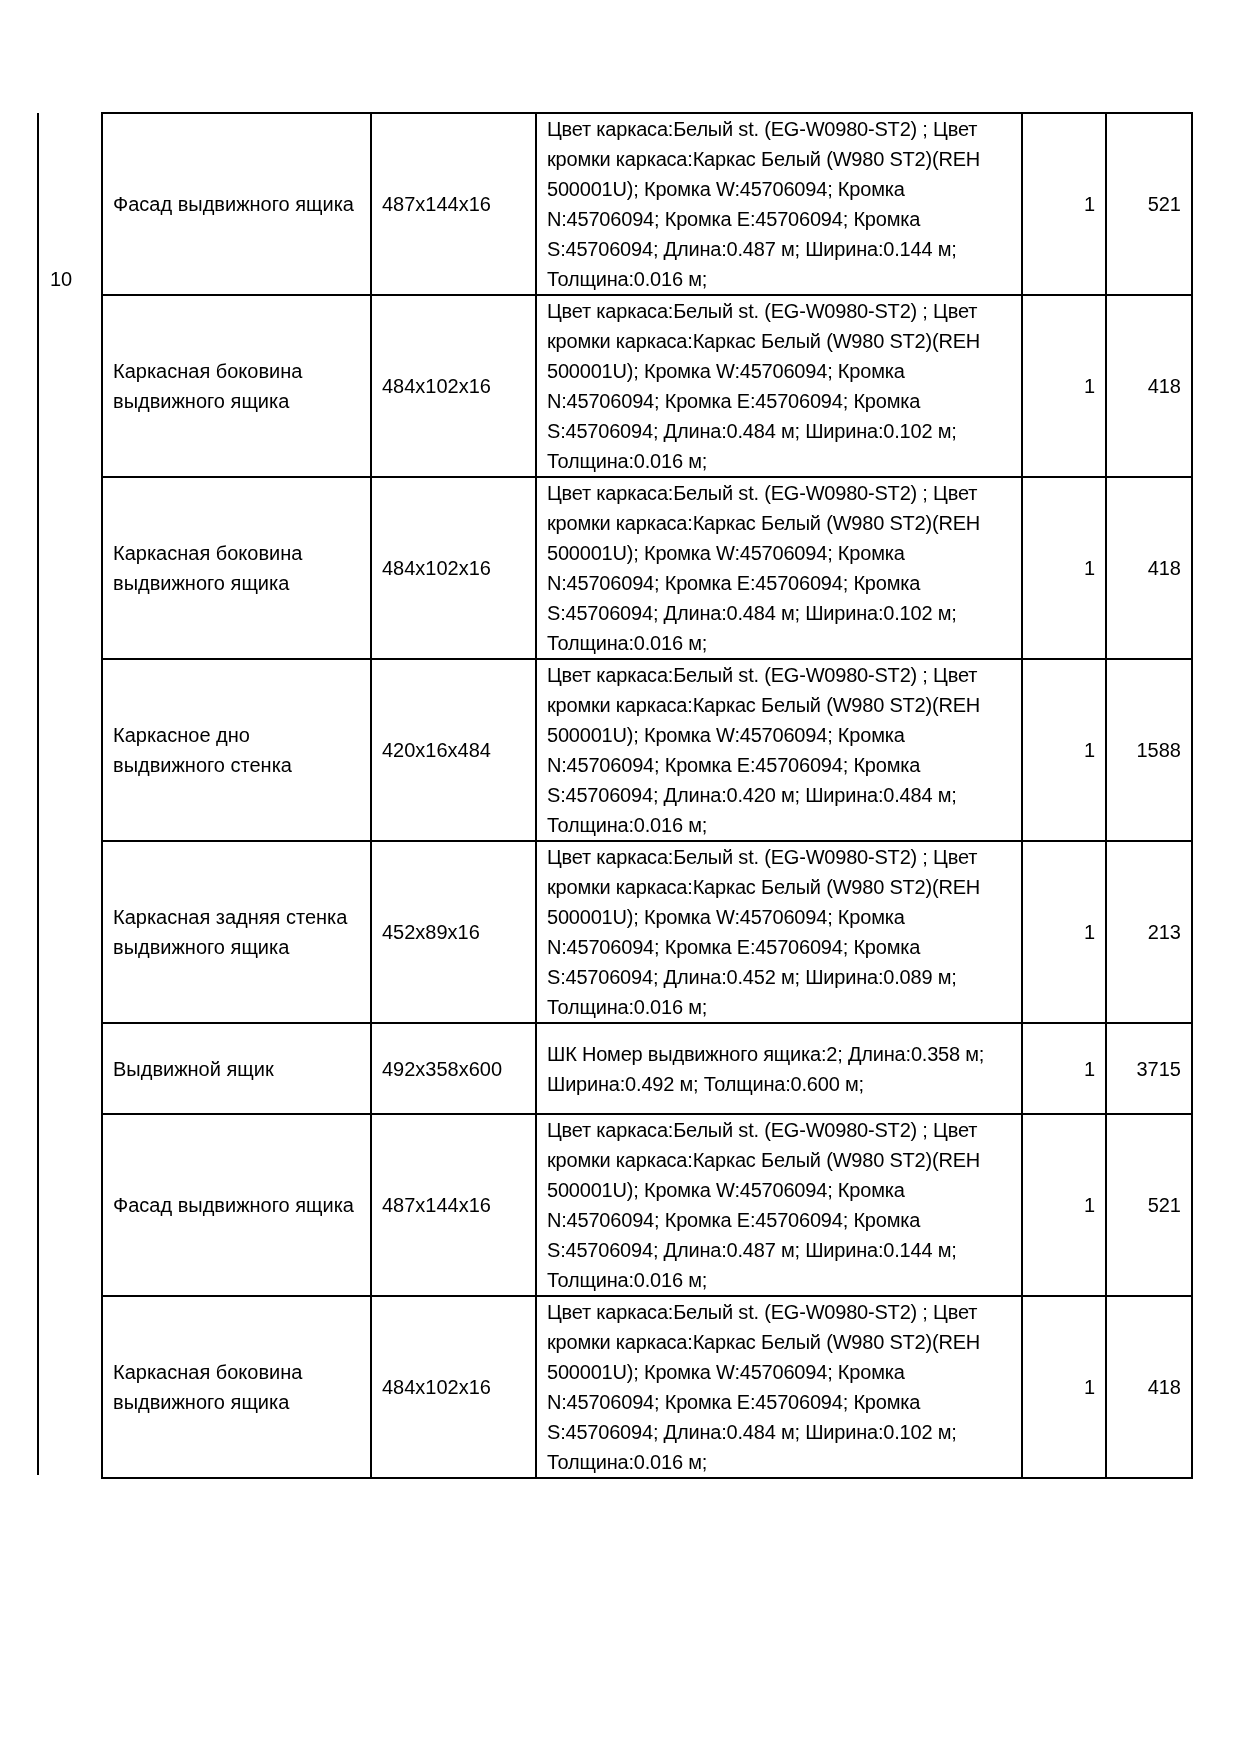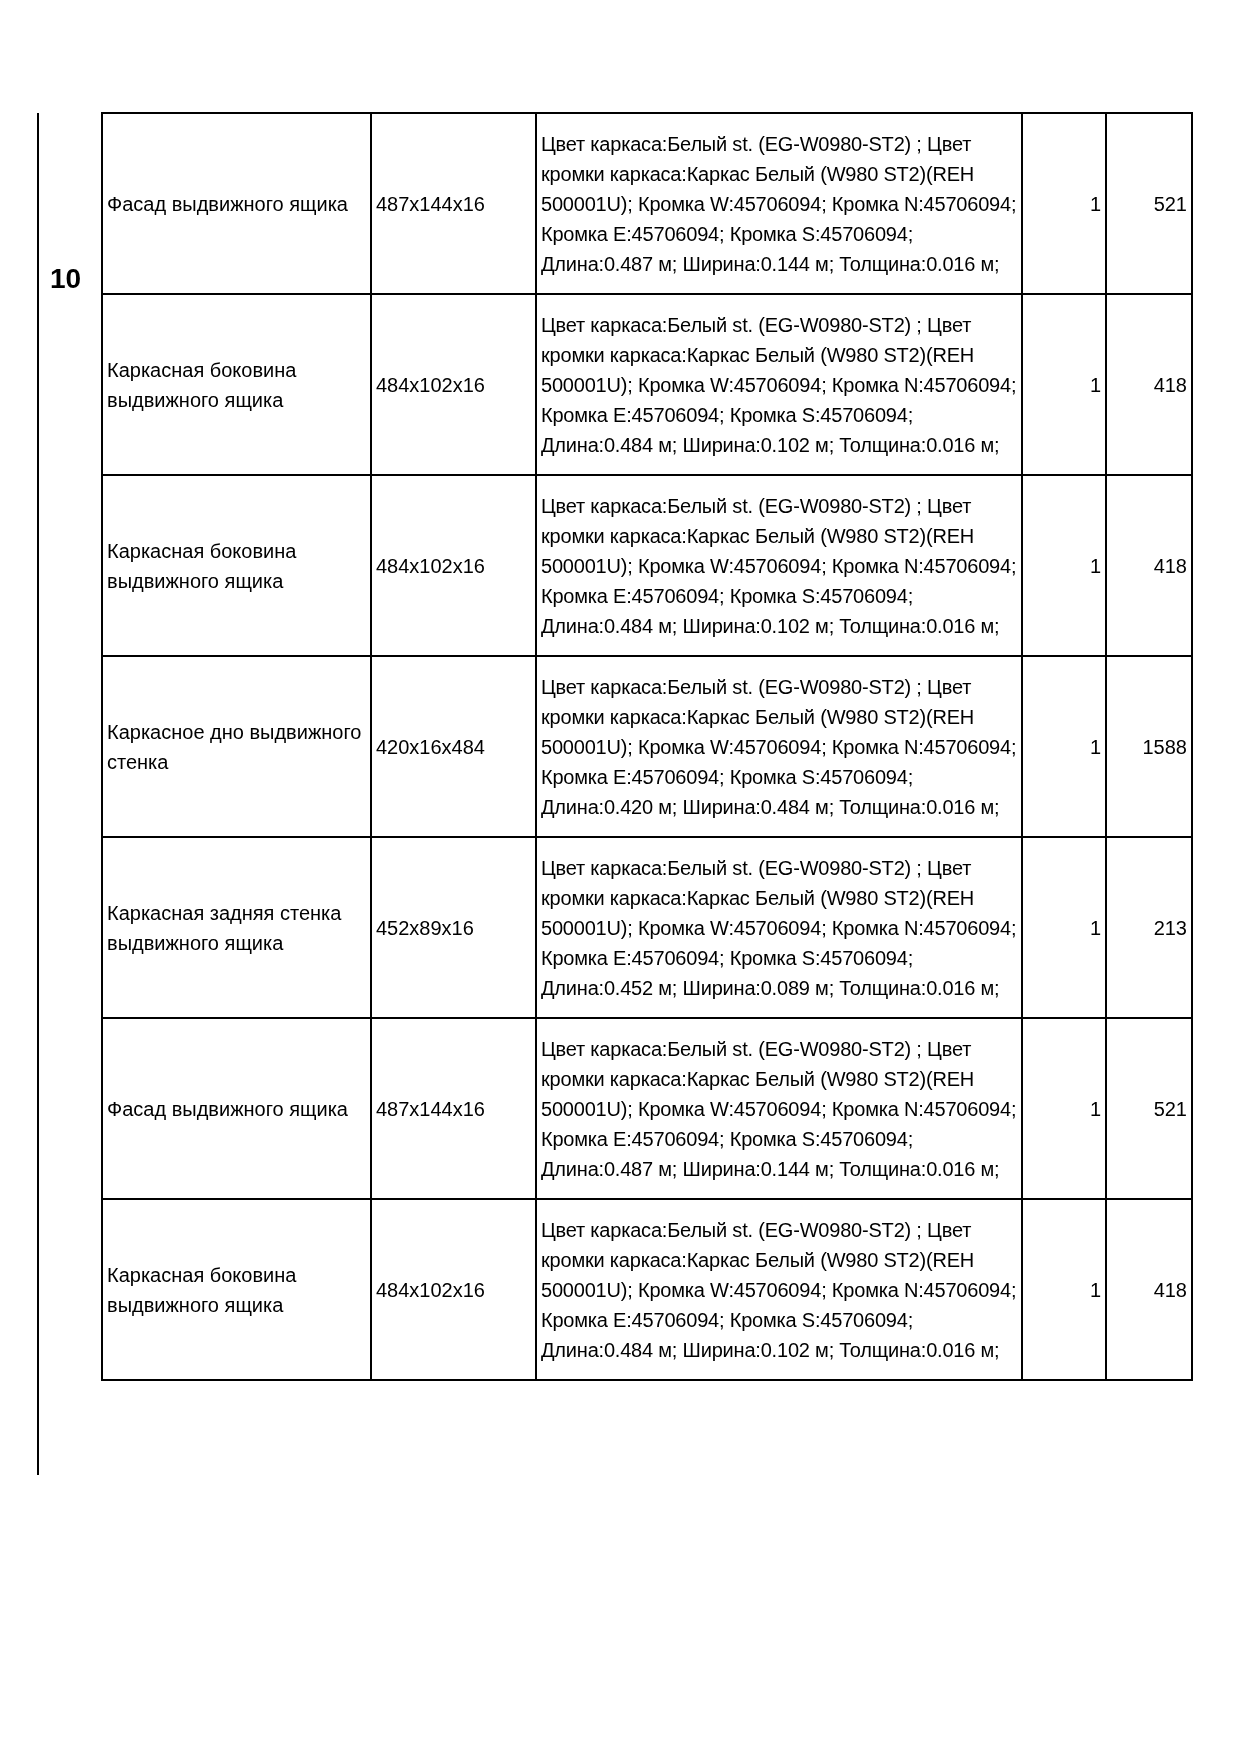--- a/index.html
+++ b/index.html
@@ -1,22 +1,22 @@
 <!DOCTYPE html>
 <html><head>
 <meta charset="utf-8">
 <style>
   html, body { margin: 0; padding: 0; background: #ffffff; }
   body { width: 1241px; height: 1755px; position: relative; overflow: hidden;
          font-family: "Liberation Sans", "DejaVu Sans", sans-serif; color: #000; }
   .page { position: absolute; left: 0; top: 0; width: 1241px; height: 1755px; }
   .left-rule { position: absolute; left: 37px; top: 113px; width: 2px; height: 1362px; background: #000; }
-  .group-num { position: absolute; left: 50px; top: 264px; width: 40px; font-size: 28px; line-height: 30px; font-weight: bold; }
+  .group-num { position: absolute; left: 50px; top: 264px; width: 40px; font-size: 20px; line-height: 30px; }
   table.spec { position: absolute; left: 101px; top: 112px; border-collapse: collapse; table-layout: fixed; }
-  table.spec td { border: 2px solid #000; padding: 0 4px; font-size: 20px; line-height: 30px;
+  table.spec td { border: 2px solid #000; padding: 0 10px; font-size: 20px; line-height: 30px;
                   vertical-align: middle; overflow: hidden; margin-top: 44px; }
   col.c1 { width: 269px; } col.c2 { width: 165px; } col.c3 { width: 486px; }
   col.c4 { width: 84px; }  col.c5 { width: 86px; }
   td.num { text-align: right; padding-right: 3px; }
   tr.tall td { height: 179px; }
   tr.short td { height: 89px; }
   td.desc { padding: 0 4px; letter-spacing: -0.2px; }
 </style>
 </head>
 <body>
@@ -62,20 +62,27 @@
         <td class="num">1</td>
         <td class="num">1588</td>
       </tr>
       <tr class="tall">
         <td>Каркасная задняя стенка выдвижного ящика</td>
         <td>452x89x16</td>
         <td class="desc">Цвет каркаса:Белый st. (EG-W0980-ST2) ; Цвет кромки каркаса:Каркас Белый (W980 ST2)(REH 500001U); Кромка W:45706094; Кромка N:45706094; Кромка E:45706094; Кромка S:45706094; Длина:0.452 м; Ширина:0.089 м; Толщина:0.016 м;</td>
         <td class="num">1</td>
         <td class="num">213</td>
       </tr>
+      <tr class="short">
+        <td>Выдвижной ящик</td>
+        <td>492x358x600</td>
+        <td class="desc">ШК Номер выдвижного ящика:2; Длина:0.358 м; Ширина:0.492 м; Толщина:0.600 м;</td>
+        <td class="num">1</td>
+        <td class="num">3715</td>
+      </tr>
       <tr class="tall">
         <td>Фасад выдвижного ящика</td>
         <td>487x144x16</td>
         <td class="desc">Цвет каркаса:Белый st. (EG-W0980-ST2) ; Цвет кромки каркаса:Каркас Белый (W980 ST2)(REH 500001U); Кромка W:45706094; Кромка N:45706094; Кромка E:45706094; Кромка S:45706094; Длина:0.487 м; Ширина:0.144 м; Толщина:0.016 м;</td>
         <td class="num">1</td>
         <td class="num">521</td>
       </tr>
       <tr class="tall">
         <td>Каркасная боковина выдвижного ящика</td>
         <td>484x102x16</td>

